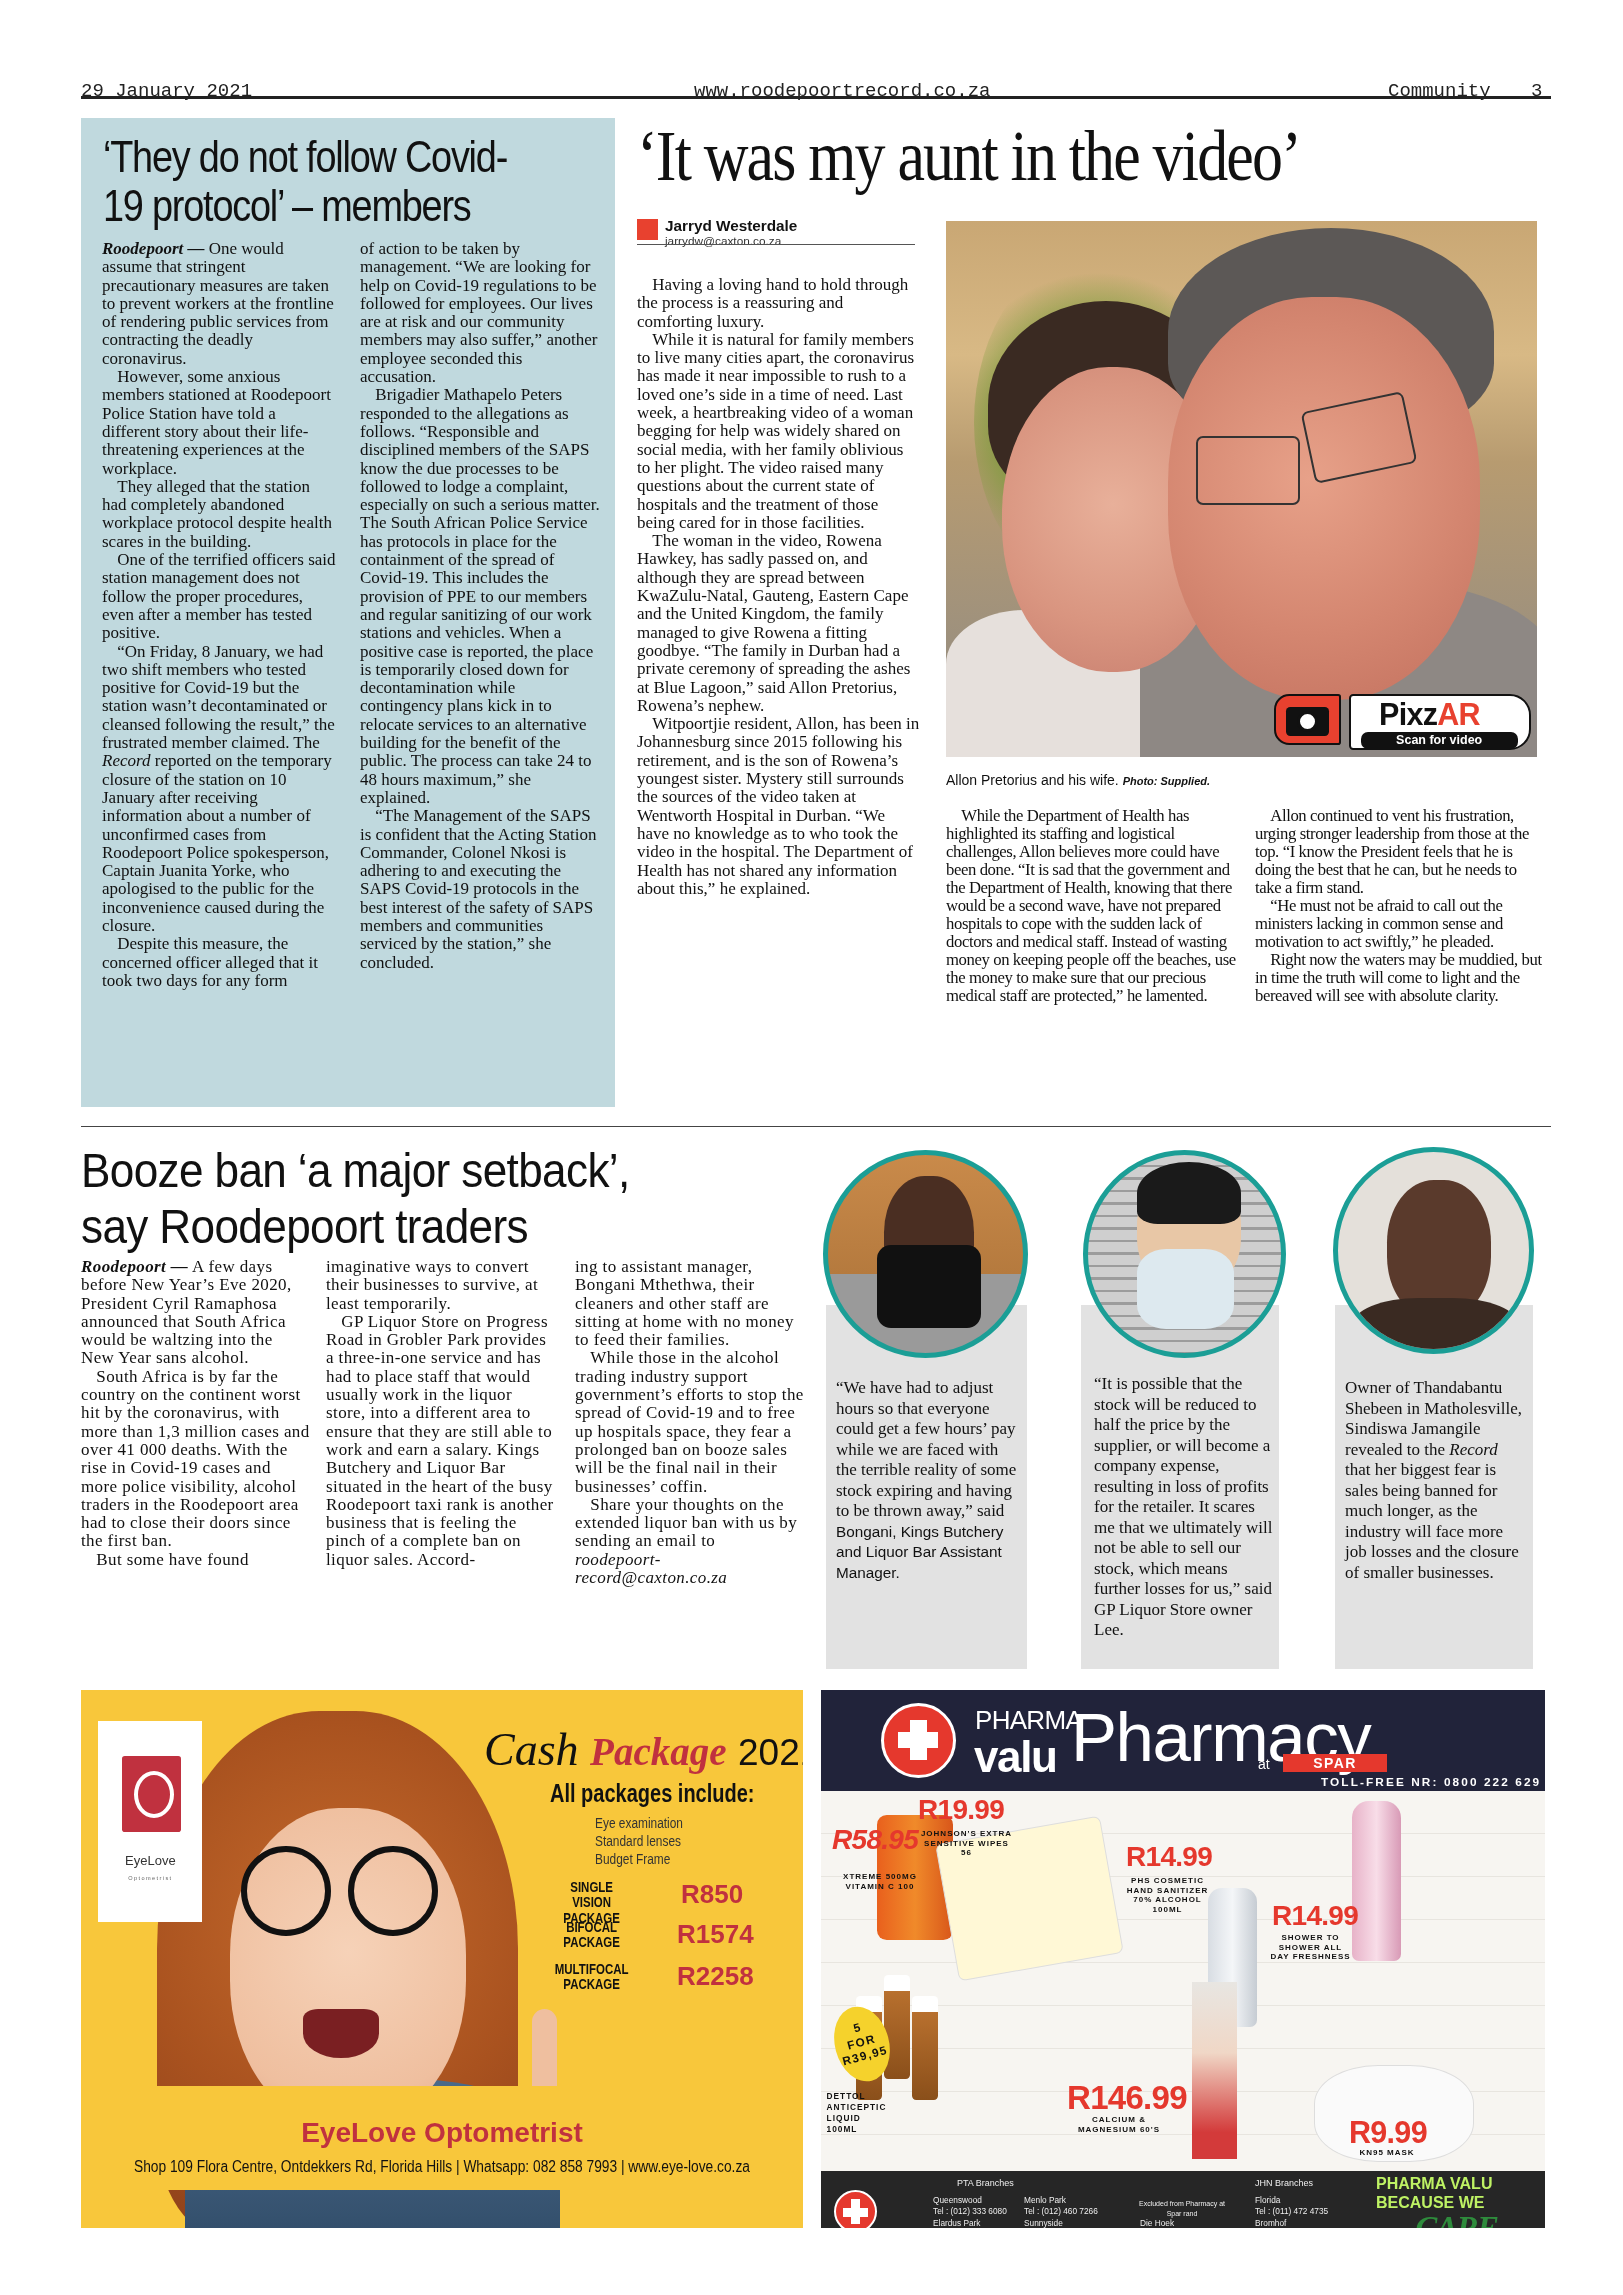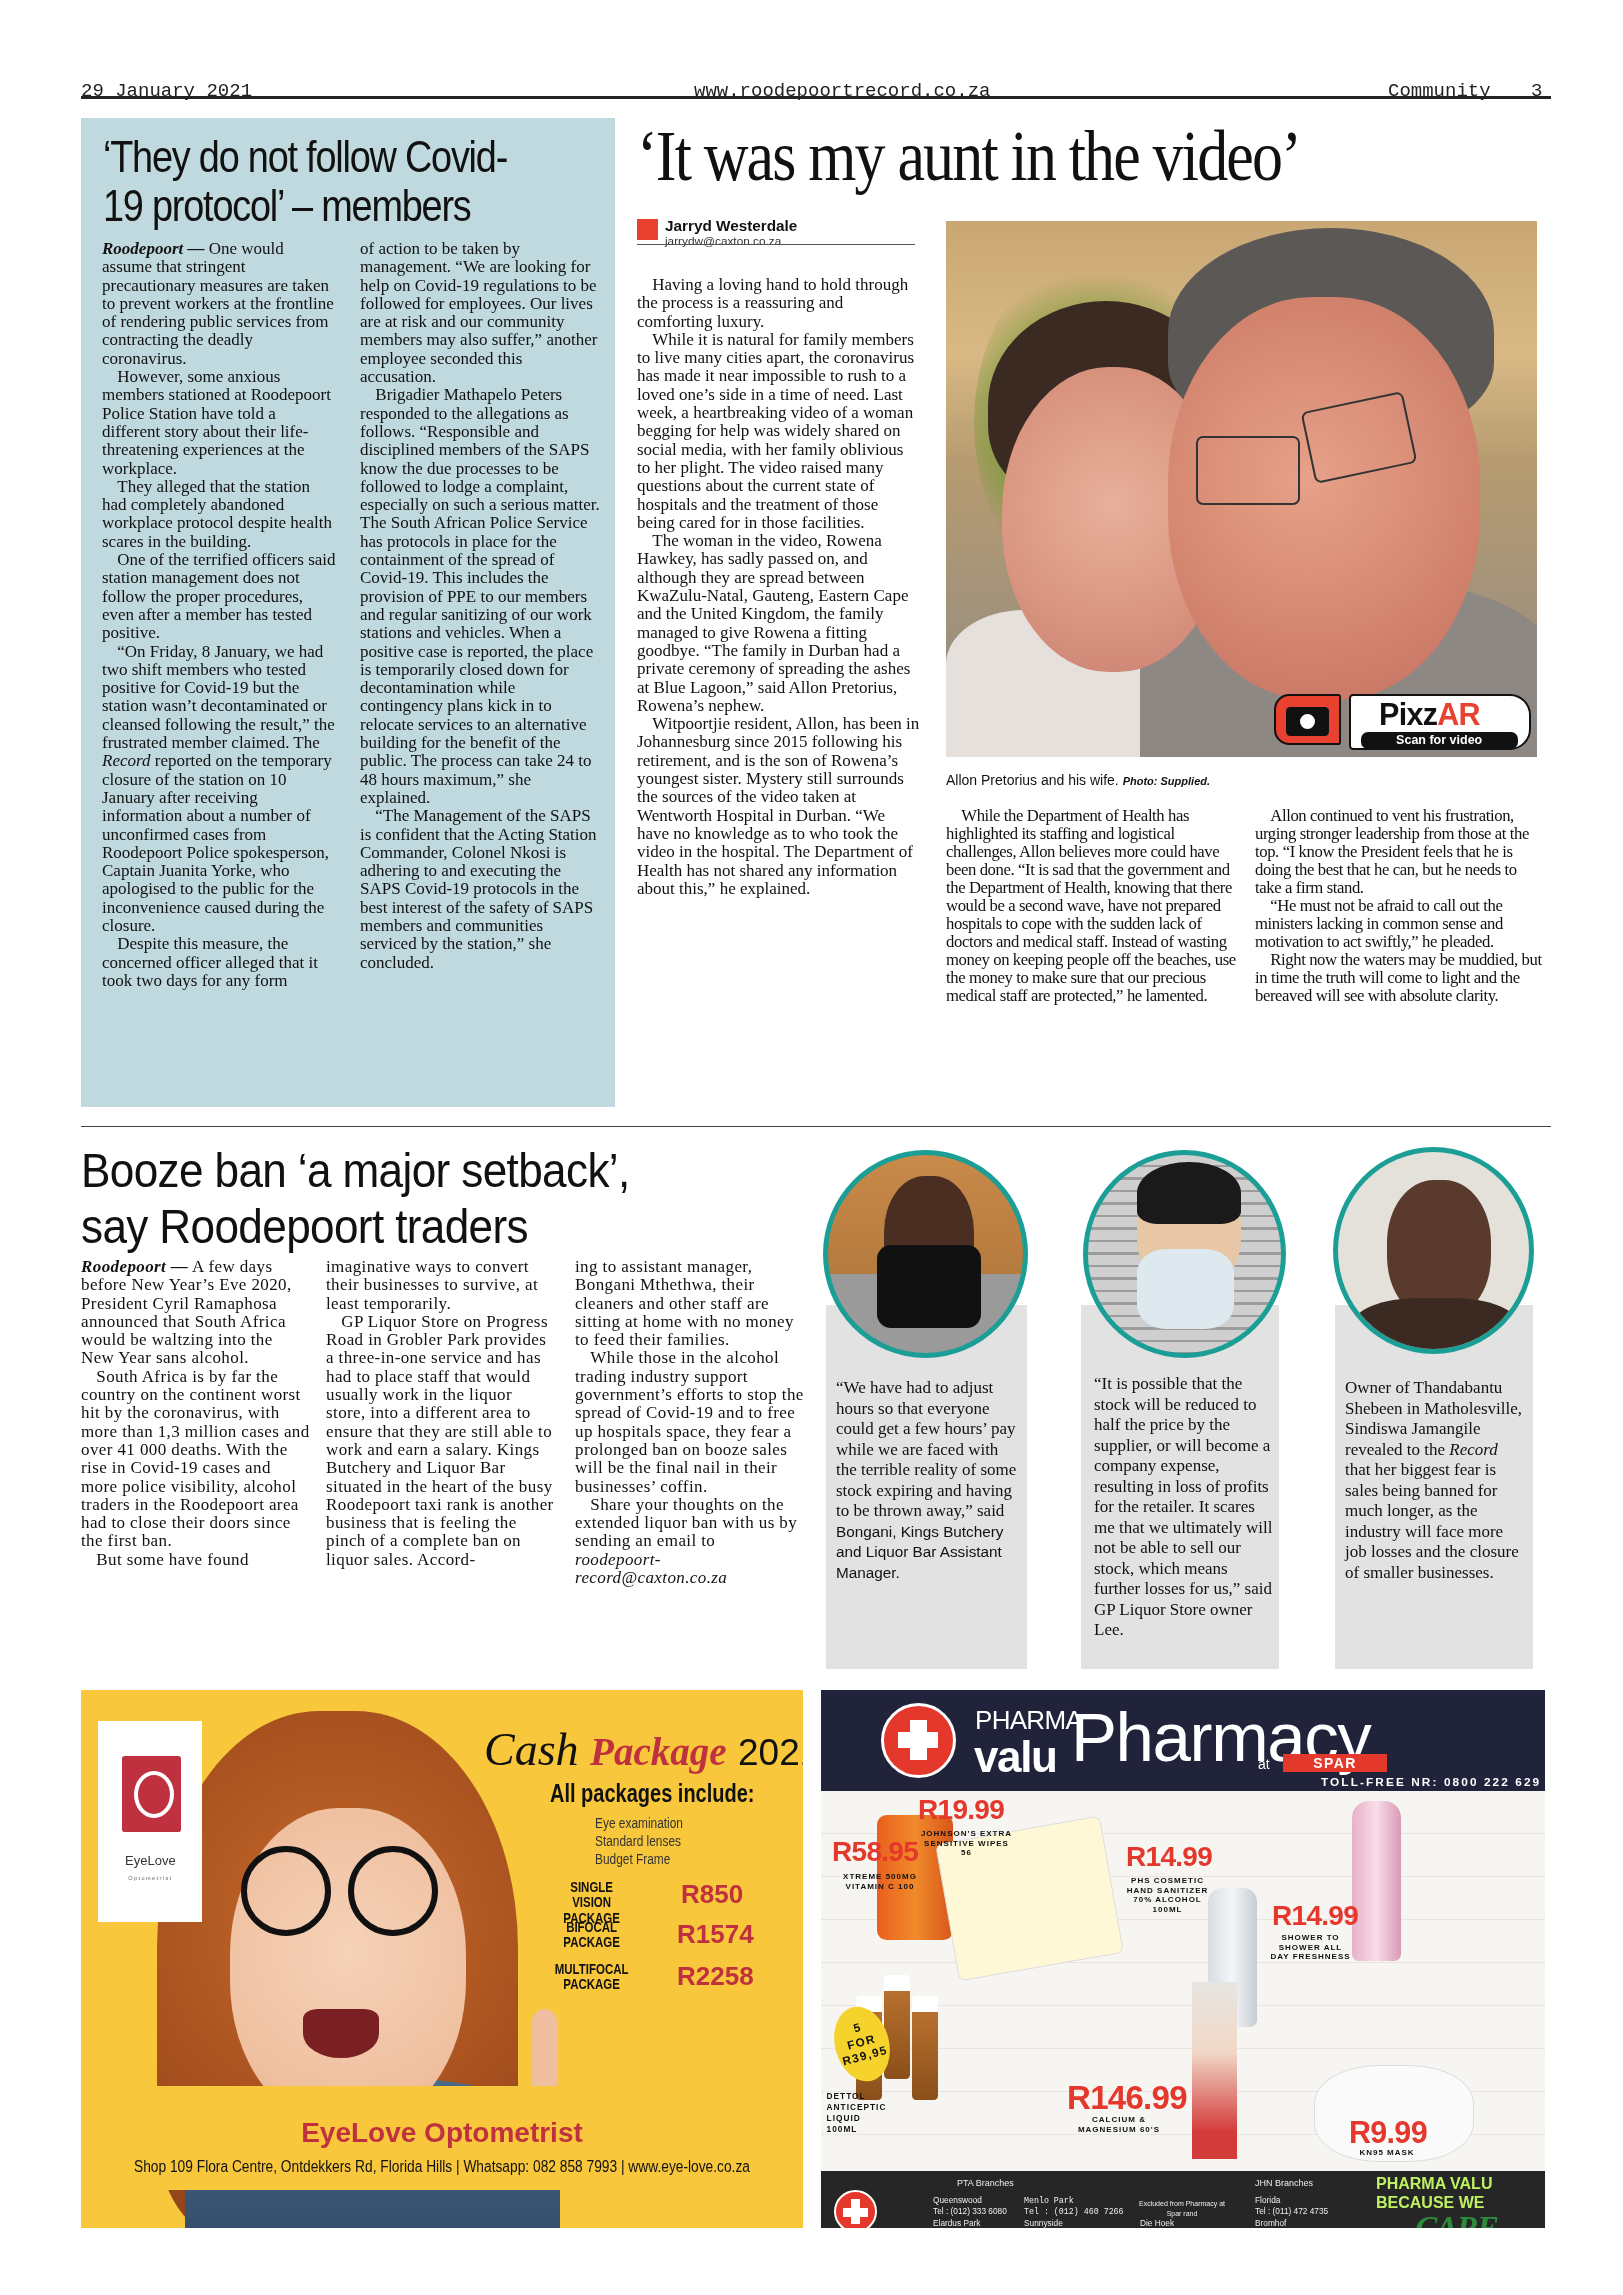--- a/index.html
+++ b/index.html
@@ -333,21 +333,21 @@
   <div class="abs prod-sanit"></div>
   <div class="abs prod-shower"></div>
   <div class="abs prod-calmag"></div>
   <div class="abs prod-mask"></div>
   <div class="abs prod-dettol">
     <div class="dettol-b" style="left:0; top:28px;"></div>
     <div class="dettol-b" style="left:28px; top:7px;"></div>
     <div class="dettol-b" style="left:56px; top:28px;"></div>
   </div>
 
-  <div class="abs ph-price" style="left:11px; top:146px;">R58.95</div>
+  <div class="abs ph-price" style="left:11px; top:134px;font-style:italic;">R58.95</div>
   <div class="abs ph-desc" style="left:7px; top:182px; width:104px;">XTREME 500MG VITAMIN C 100</div>
 
   <div class="abs ph-price" style="left:97px; top:104px;">R19.99</div>
   <div class="abs ph-desc" style="left:97px; top:139px; width:97px;">JOHNSON'S EXTRA SENSITIVE WIPES 56</div>
 
   <div class="abs ph-price" style="left:305px; top:151px;">R14.99</div>
   <div class="abs ph-desc" style="left:298px; top:186px; width:97px;">PHS COSMETIC HAND SANITIZER 70% ALCOHOL 100ML</div>
 
   <div class="abs ph-price" style="left:451px; top:210px;">R14.99</div>
   <div class="abs ph-desc" style="left:448px; top:243px; width:83px;">SHOWER TO SHOWER ALL DAY FRESHNESS</div>
@@ -371,21 +371,21 @@
         <div class="abs cross-h"></div>
       </div>
 
     <div class="abs brh" style="left:112px; top:7px;padding-left:24px;">PTA Branches</div>
     <div class="abs brh" style="left:434px; top:7px;">JHN Branches</div>
 
     <div class="abs br" style="left:112px; top:23.6px;">
         <div>Queenswood</div>
         <div>Tel : (012) 333 6080</div>
       </div>
-    <div class="abs br" style="left:203px; top:23.6px;font-family:Liberation Mono, monospace;">
+    <div class="abs br" style="left:203px; top:23.6px;">
         <div>Menlo Park</div>
         <div>Tel : (012) 460 7266</div>
       </div>
     <div class="abs br" style="left:112px; top:47px;">
         <div>Elardus Park</div>
       </div>
     <div class="abs br" style="left:203px; top:47px;">
         <div>Sunnyside</div>
       </div>
 

